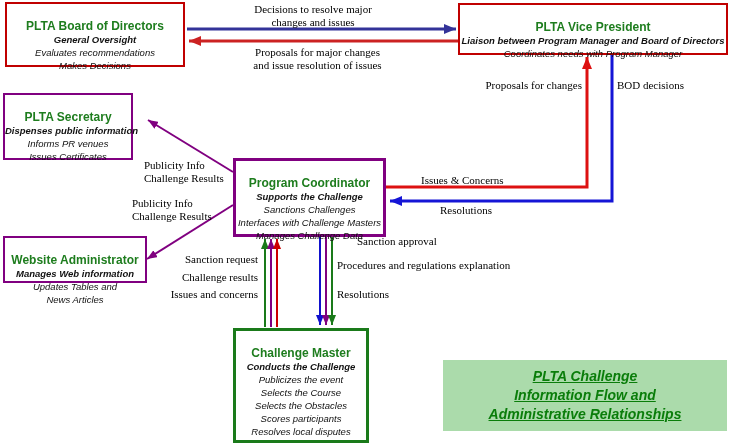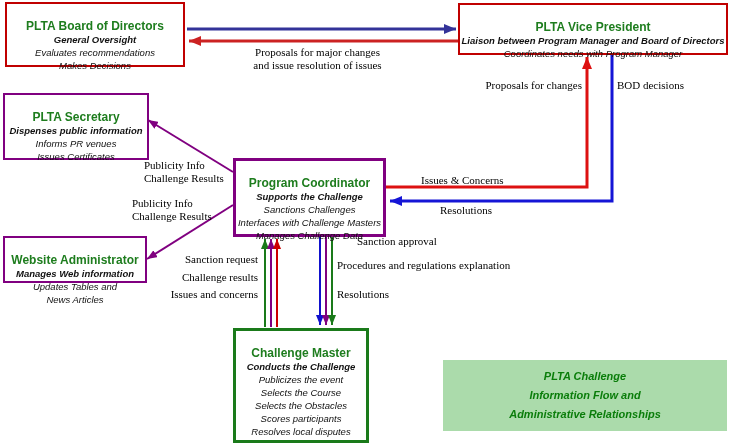--- a/index.html
+++ b/index.html
@@ -7,28 +7,28 @@
           font-family:"Liberation Sans",sans-serif;}
   svg.wires{position:absolute;left:0;top:0;width:733px;height:448px;pointer-events:none;}
 
   .box{position:absolute;background:#fff;text-align:center;box-sizing:border-box;padding-top:15px;}
   .box-title{font-weight:bold;font-size:12px;line-height:14px;color:#1e7d1e;white-space:nowrap;}
   .box-sub{font-weight:bold;font-style:italic;font-size:9.5px;line-height:13px;color:#111;white-space:nowrap;}
   .box-line{font-style:italic;font-size:9.5px;line-height:13px;color:#111;white-space:nowrap;}
 
   .box-bod{left:5px;top:2px;width:180px;height:65px;border:2px solid #c00000;}
   .box-vp{left:458px;top:3px;width:270px;height:52px;border:2px solid #c00000;}
-  .box-sec{left:3px;top:93px;width:146px;height:67px;border:2px solid #800080;}
+  .box-sec{left:3px;top:93px;width:130px;height:67px;border:2px solid #800080;}
   .box-wa{left:3px;top:236px;width:144px;height:47px;border:2px solid #800080;}
   .box-pc{left:233px;top:158px;width:153px;height:79px;border:3px solid #800080;}
   .box-cm{left:233px;top:328px;width:136px;height:115px;border:3px solid #1a7a1a;}
 
   .title-box{position:absolute;left:443px;top:360px;width:284px;height:71px;background:#abdbab;
              display:flex;flex-direction:column;justify-content:center;text-align:center;}
-  .title-box div{font-weight:bold;font-style:italic;font-size:11px;line-height:19px;color:#0a7d0a;}
+  .title-box div{font-weight:bold;font-style:italic;font-size:14px;line-height:19px;color:#0a7d0a;text-decoration:underline;}
 
   .lbl{position:absolute;font-family:"Liberation Serif",serif;font-size:11px;line-height:13px;
        color:#000;white-space:nowrap;}
   .lbl.center{text-align:center;}
   .lbl.right{text-align:right;}
 </style>
 </head>
 <body>
 
 <div class="canvas">
@@ -119,20 +119,24 @@
     <div class="box-line">Scores participants</div>
     <div class="box-line">Resolves local disputes</div>
   </div>
 
   <div class="title-box">
     <div>PLTA Challenge</div>
     <div>Information Flow and</div>
     <div>Administrative Relationships</div>
   </div>
 
+  <div class="lbl center" style="left:228px;top:3px;width:170px;">
+    <div>Decisions to resolve major</div>
+    <div>changes and issues</div>
+  </div>
   <div class="lbl center" style="left:230px;top:46px;width:175px;">
     <div>Proposals for major changes</div>
     <div>and issue resolution of issues</div>
   </div>
   <div class="lbl right" style="left:470px;top:79px;width:112px;">Proposals for  changes</div>
   <div class="lbl" style="left:617px;top:79px;">BOD decisions</div>
   <div class="lbl" style="left:421px;top:174px;">Issues  &amp; Concerns</div>
   <div class="lbl" style="left:440px;top:204px;">Resolutions</div>
 
   <div class="lbl" style="left:144px;top:159px;">

